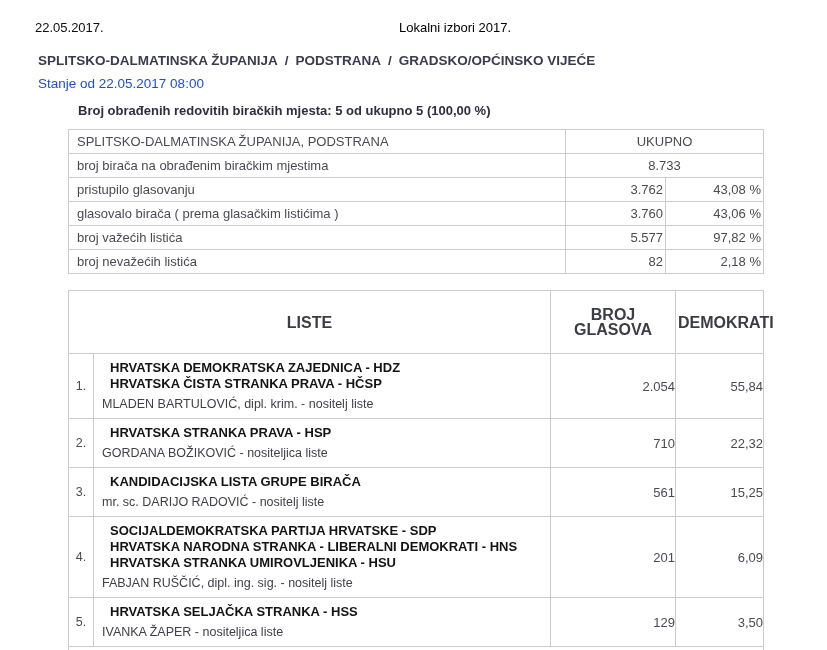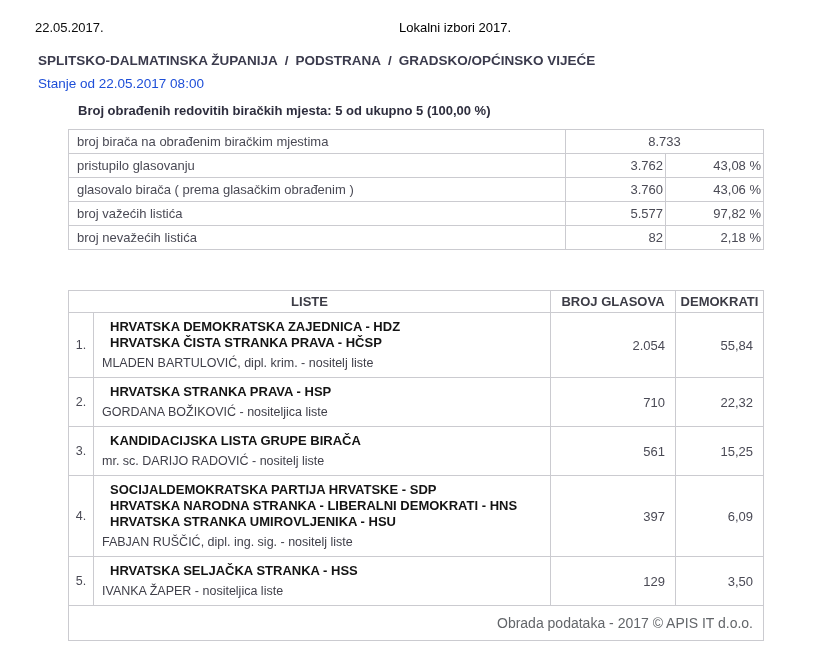--- a/index.html
+++ b/index.html
@@ -53,42 +53,42 @@
   }
   .summary-table .col-label { width: 497px; }
   .summary-table .col-num   { width: 100px; }
   .summary-table .col-pct   { width: 98px;  }
   .summary-table .c  { text-align: center; }
   .summary-table .r  { text-align: right; padding-right: 2px; }
 
   
   .results-table { top: 290px; }
   .results-table th {
-    font-size: 13px; font-weight: bold; color: #3c3c46;
-    text-align: center; padding: 3px 2px; line-height: 15px;
+    font-size: 16px; font-weight: bold; color: #3c3c46;
+    text-align: center; padding: 16px 2px; line-height: 15px;
   }
   .results-table .col-rb    { width: 25px;  }
   .results-table .col-liste { width: 457px; }
   .results-table .col-votes { width: 125px; }
   .results-table .col-pct   { width: 88px;  }
   .results-table td.rb {
     text-align: center; font-size: 12.5px; color: #4a4a55;
   }
   .results-table td.liste { padding: 6px 8px; }
   .party {
     font-weight: bold; font-size: 13px; line-height: 16px;
     color: #141414;
     margin-left: 8px;
   }
   .holder {
     font-size: 12.5px; line-height: 15px;
     color: #3f3f49; margin-top: 5px;
   }
   .results-table td.num {
-    text-align: right; padding-right: 10px;
+    text-align: right; padding-right: 0;
     font-size: 13px; color: #4a4a55;
   }
   .results-table td.footer-cell {
     text-align: right; padding: 9px 10px;
     font-size: 14px; color: #63666a;
   }
 </style>
 </head>
 <body>
 
@@ -102,31 +102,35 @@
 <div class="status-line">Stanje od 22.05.2017 08:00</div>
 <div class="processed-title">Broj obrađenih redovitih biračkih mjesta: 5 od ukupno 5 (100,00 %)</div>
 
 <table class="summary-table">
   <colgroup>
     <col class="col-label">
       <col class="col-num">
       <col class="col-pct">
   </colgroup>
   <tbody>
+      <tr>
+    <td>SPLITSKO-DALMATINSKA ŽUPANIJA, PODSTRANA</td>
+    <td class="c" colspan="2">UKUPNO</td>
+  </tr>
   <tr>
     <td>broj birača na obrađenim biračkim mjestima</td>
     <td class="c" colspan="2">8.733</td>
   </tr>
   <tr>
     <td>pristupilo glasovanju</td>
     <td class="r">3.762</td>
     <td class="r">43,08 %</td>
   </tr>
   <tr>
-    <td>glasovalo birača ( prema glasačkim obrađenim )</td>
+    <td>glasovalo birača ( prema glasačkim listićima )</td>
     <td class="r">3.760</td>
     <td class="r">43,06 %</td>
   </tr>
   <tr>
     <td>broj važećih listića</td>
     <td class="r">5.577</td>
     <td class="r">97,82 %</td>
   </tr>
   <tr>
     <td>broj nevažećih listića</td>
@@ -182,21 +186,21 @@
   </tr>
 
   <tr>
     <td class="rb">4.</td>
     <td class="liste">
       <div class="party">SOCIJALDEMOKRATSKA PARTIJA HRVATSKE - SDP</div>
       <div class="party">HRVATSKA NARODNA STRANKA - LIBERALNI DEMOKRATI - HNS</div>
       <div class="party">HRVATSKA STRANKA UMIROVLJENIKA - HSU</div>
       <div class="holder">FABJAN RUŠČIĆ, dipl. ing. sig. - nositelj liste</div>
     </td>
-    <td class="num">397</td>
+    <td class="num">201</td>
     <td class="num">6,09</td>
   </tr>
 
   <tr>
     <td class="rb">5.</td>
     <td class="liste">
       <div class="party">HRVATSKA SELJAČKA STRANKA - HSS</div>
       <div class="holder">IVANKA ŽAPER - nositeljica liste</div>
     </td>
     <td class="num">129</td>

